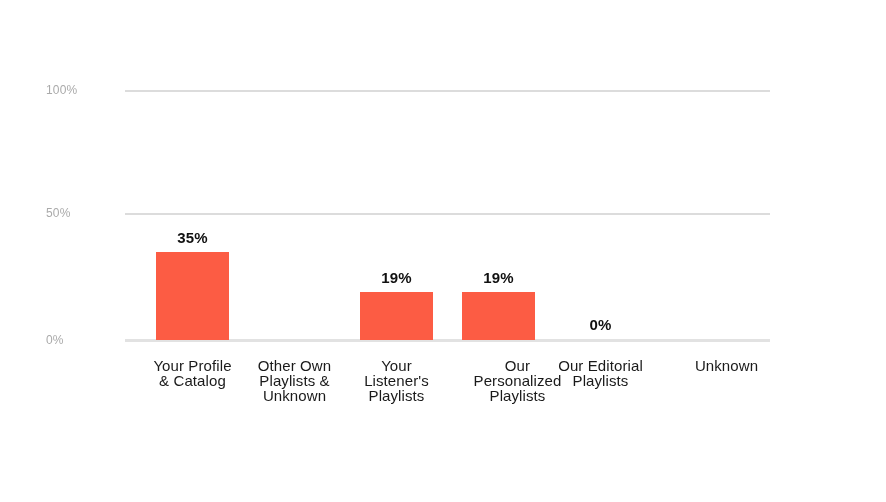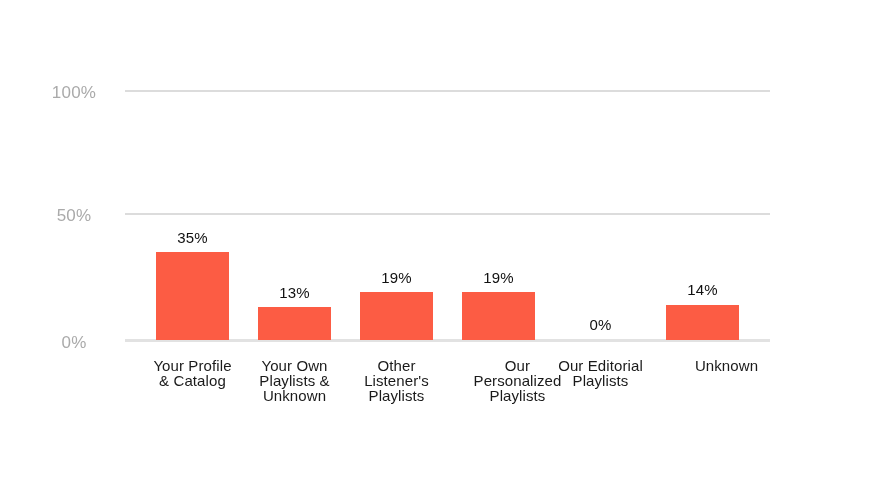--- a/index.html
+++ b/index.html
@@ -29,24 +29,24 @@
     height: 2px;
     background: #dcdcdc;
   }
   .gridline.baseline {
     background: #e2e2e2;
     height: 3px;
   }
 
   .ytick {
     position: absolute;
-    right: 8px;
+    right: 0;
     width: 72px;
-    text-align: center;
-    font-size: 17px;
+    text-align: left;
+    font-size: 12px;
     color: #aaaaaa;
     letter-spacing: 0.2px;
     line-height: 1;
   }
   .ytick-wrap {
     position: absolute;
     left: 40px;
     width: 78px;
     height: 0;
   }
@@ -70,21 +70,21 @@
     bottom: 0;
     left: 0;
     width: 100%;
     background: #fc5c44;
   }
   .bar-value {
     position: absolute;
     left: 50%;
     transform: translateX(-50%);
     font-size: 15px;
-    font-weight: normal;
+    font-weight: bold;
     color: #111111;
     white-space: nowrap;
     letter-spacing: 0.2px;
     line-height: 1;
   }
 
   
   .cat-labels {
     position: absolute;
     left: 125px;
@@ -121,63 +121,55 @@
     <div class="ytick" style="top:-6px;">0%</div>
   </div>
 
   <div class="plot">
 
     <div class="bar-slot" style="left:31px;width:73px;">
       <div class="bar" style="height:88.2px;"></div>
       <div class="bar-value" style="bottom:95px;">35%</div>
     </div>
 
-    <div class="bar-slot" style="left:133px;width:73px;">
-      <div class="bar" style="height:32.8px;"></div>
-      <div class="bar-value" style="bottom:40px;">13%</div>
-    </div>
 
     <div class="bar-slot" style="left:235px;width:73px;">
       <div class="bar" style="height:47.9px;"></div>
       <div class="bar-value" style="bottom:55px;">19%</div>
     </div>
 
     <div class="bar-slot" style="left:337px;width:73px;">
       <div class="bar" style="height:47.9px;"></div>
       <div class="bar-value" style="bottom:55px;">19%</div>
     </div>
 
     <div class="bar-slot" style="left:439px;width:73px;">
 
       <div class="bar-value" style="bottom:8px;">0%</div>
     </div>
 
-    <div class="bar-slot" style="left:541px;width:73px;">
-      <div class="bar" style="height:35.3px;"></div>
-      <div class="bar-value" style="bottom:43px;">14%</div>
-    </div>
 
   </div>
 
   <div class="cat-labels">
 
     <div class="cat" style="left:11px;width:113px;">
       <div>Your Profile</div>
       <div>&amp; Catalog</div>
       <div></div>
     </div>
 
     <div class="cat" style="left:113px;width:113px;">
-      <div>Your Own</div>
+      <div>Other Own</div>
       <div>Playlists &amp;</div>
       <div>Unknown</div>
     </div>
 
     <div class="cat" style="left:215px;width:113px;">
-      <div>Other</div>
+      <div>Your</div>
       <div>Listener's</div>
       <div>Playlists</div>
     </div>
 
     <div class="cat" style="left:336px;width:113px;">
       <div>Our</div>
       <div>Personalized</div>
       <div>Playlists</div>
     </div>
 

